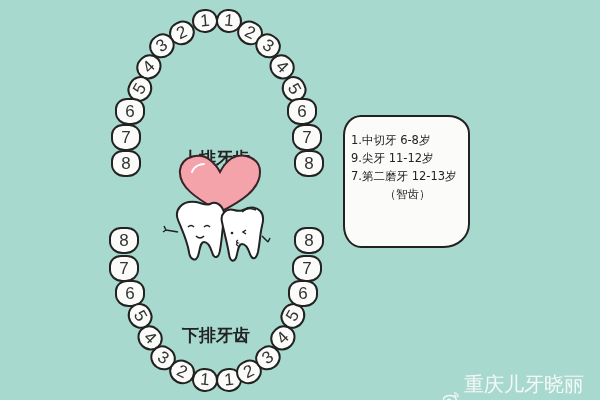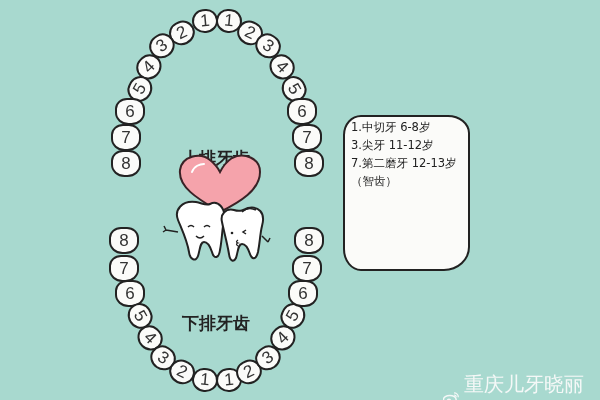--- a/index.html
+++ b/index.html
@@ -1,22 +1,22 @@
 <!DOCTYPE html>
 <html><head>
 <meta charset="utf-8">
 <style>
   html, body { margin:0; padding:0; }
   body { width:600px; height:400px; overflow:hidden; background:#a8d9cf; position:relative; font-family:"DejaVu Sans", sans-serif; }
   .tooth { position:absolute; width:26px; height:24px; background:#fbfbf9; border:2.5px solid #222; border-radius:45% 45% 50% 50% / 50% 50% 50% 50%; box-sizing:border-box; display:flex; align-items:center; justify-content:center; font-size:17px; color:#333; font-family:"Liberation Sans", sans-serif; }
   .tooth.molar { width:30px; height:27px; border-radius:40% 40% 45% 45%; }
   .jaw-label { position:absolute; font-size:17px; font-weight:bold; color:#222; letter-spacing:0px;margin-top:40px; }
-  .info-box { position:absolute; left:343px; top:115px; width:127px; height:156px; background:#fbfbf9; border:2.5px solid #222; border-radius:18px 22px 26px 18px / 20px 18px 24px 22px; box-sizing:border-box; padding:1px 4px 0 6px; }
+  .info-box { position:absolute; left:343px; top:115px; width:127px; height:133px; background:#fbfbf9; border:2.5px solid #222; border-radius:18px 22px 26px 18px / 20px 18px 24px 22px; box-sizing:border-box; padding:14px 4px 0 6px; }
   .info-line { font-size:11.5px; line-height:18px; color:#222; white-space:nowrap; }
-  .info-line.center { }
+  .info-line.center { text-align:center; }
   .watermark { position:absolute; left:443px; top:371px; font-size:20px; color:#f4f8f7; display:flex; align-items:center; gap:4px; }
   .wb-icon { width:20px; height:16px; position:relative; }
   svg.mascot { position:absolute; left:160px; top:150px; }
 </style>
 </head>
 <body>
 
 <div class="tooth" style="left:192px;top:9px;transform:rotate(-5deg);">1</div>
 <div class="tooth" style="left:169px;top:21px;transform:rotate(-25deg);">2</div>
 <div class="tooth" style="left:149px;top:34px;transform:rotate(-35deg);">3</div>
@@ -66,25 +66,25 @@
 
 <div class="tooth" style="left:216px;top:368px;transform:rotate(-5deg);">1</div>
 <div class="tooth" style="left:236px;top:360px;transform:rotate(-25deg);">2</div>
 <div class="tooth" style="left:255px;top:346px;transform:rotate(-35deg);">3</div>
 <div class="tooth" style="left:270px;top:326px;transform:rotate(-45deg);">4</div>
 <div class="tooth" style="left:280px;top:304px;transform:rotate(-60deg);">5</div>
 <div class="tooth molar" style="left:288px;top:280px;">6</div>
 <div class="tooth molar" style="left:292px;top:255px;">7</div>
 <div class="tooth molar" style="left:294px;top:227px;">8</div>
 
-<div class="jaw-label" style="left:182px;top:272px;text-align:right;">下排牙齿</div>
+<div class="jaw-label" style="left:182px;top:284px;text-align:right;">下排牙齿</div>
 
 <div class="info-box">
   <div class="info-line">1.中切牙  6-8岁</div>
-  <div class="info-line">3.尖牙  11-12岁</div>
+  <div class="info-line">9.尖牙  11-12岁</div>
   <div class="info-line">7.第二磨牙  12-13岁</div>
   <div class="info-line center">（智齿）</div>
 </div>
 
 <div class="watermark">
   <svg class="wb-icon" width="20" height="16" viewBox="0 0 20 16">
     <ellipse cx="8" cy="10" rx="7.5" ry="5" fill="none" stroke="#f4f8f7" stroke-width="1.8"></ellipse>
     <ellipse cx="7" cy="10.5" rx="2.5" ry="2" fill="#f4f8f7"></ellipse>
     <path d="M13 2 a5 5 0 0 1 5 5" stroke="#f4f8f7" stroke-width="1.6" fill="none"></path>
     <path d="M13 4.5 a2.5 2.5 0 0 1 2.5 2.5" stroke="#f4f8f7" stroke-width="1.4" fill="none"></path>

